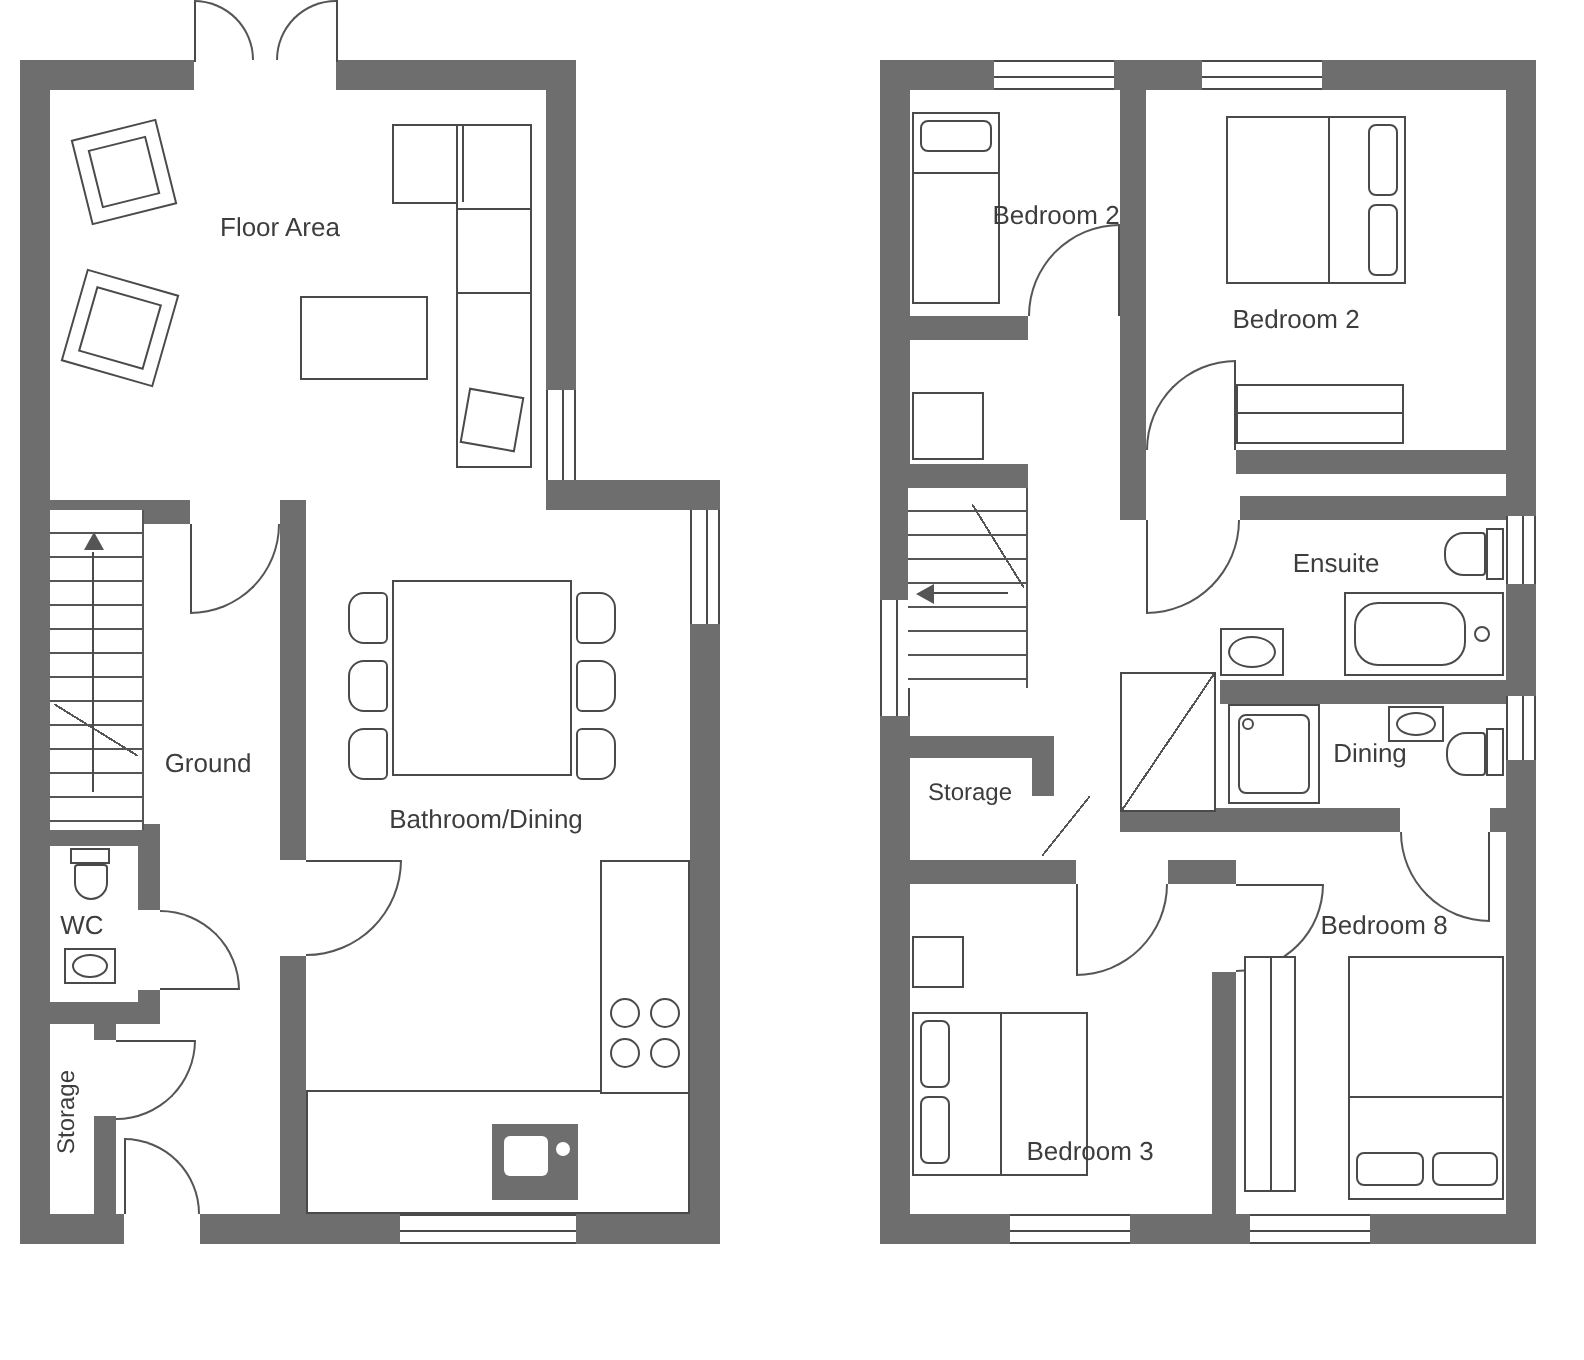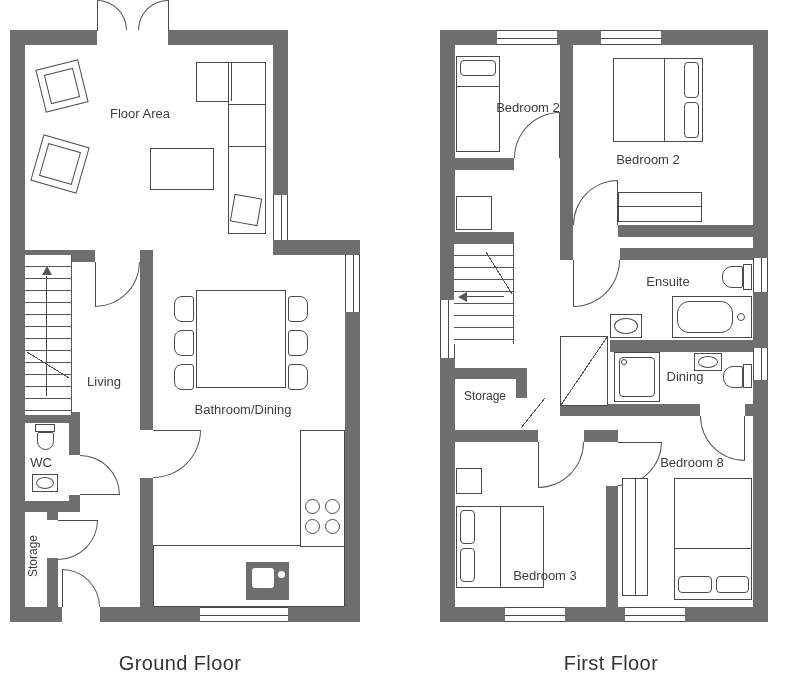--- a/index.html
+++ b/index.html
@@ -134,25 +134,24 @@
     <div style="position:absolute;left:6px;top:6px;width:22px;height:20px;background:#fff;border-radius:3px"></div>
     <div style="position:absolute;left:32px;top:9px;width:7px;height:7px;background:#fff;border-radius:50%"></div>
   </div>
 
   <div class="furn" style="left:35px;top:424px;width:20px;height:8px"></div>
   <div class="furn bowl-b" style="left:37px;top:432px;width:17px;height:18px"></div>
   <div class="furn" style="left:32px;top:474px;width:26px;height:18px"></div>
   <div class="ellipse" style="left:36px;top:477px;width:18px;height:12px"></div>
 
   <div class="rlabel" style="left:90px;top:106px;width:100px">Floor Area</div>
-  <div class="rlabel" style="left:59px;top:374px;width:90px">Living</div>
+  <div class="rlabel" style="left:59px;top:374px;width:90px">Ground</div>
   <div class="rlabel" style="left:21px;top:455px;width:40px">WC</div>
   <div class="rlabel small rot" style="left:-3px;top:549px;width:72px;height:14px">Storage</div>
   <div class="rlabel" style="left:180px;top:402px;width:126px">Bathroom/Dining</div>
-  <div class="title" style="left:80px;top:652px;width:200px">Ground Floor</div>
 
   <div class="w" style="left:440px;top:30px;width:15px;height:270px"></div>
   <div class="w" style="left:440px;top:358px;width:15px;height:264px"></div>
   <div class="w" style="left:440px;top:30px;width:57px;height:15px"></div>
   <div class="w" style="left:557px;top:30px;width:44px;height:15px"></div>
   <div class="w" style="left:661px;top:30px;width:107px;height:15px"></div>
   <div class="w" style="left:753px;top:30px;width:15px;height:228px"></div>
   <div class="w" style="left:753px;top:292px;width:15px;height:56px"></div>
   <div class="w" style="left:753px;top:380px;width:15px;height:242px"></div>
   <div class="w" style="left:440px;top:607px;width:65px;height:15px"></div>
@@ -258,15 +257,14 @@
   <div class="furn" style="left:622px;top:478px;width:26px;height:118px"></div>
   <div class="fline" style="left:635px;top:479px;width:1px;height:116px"></div>
 
   <div class="rlabel" style="left:478px;top:100px;width:100px">Bedroom 2</div>
   <div class="rlabel" style="left:598px;top:152px;width:100px">Bedroom 2</div>
   <div class="rlabel" style="left:618px;top:274px;width:100px">Ensuite</div>
   <div class="rlabel" style="left:650px;top:369px;width:70px">Dining</div>
   <div class="rlabel small" style="left:450px;top:389px;width:70px">Storage</div>
   <div class="rlabel" style="left:495px;top:568px;width:100px">Bedroom 3</div>
   <div class="rlabel" style="left:642px;top:455px;width:100px">Bedroom 8</div>
-  <div class="title" style="left:531px;top:652px;width:160px">First Floor</div>
 
 </div>
 
 </body></html>

